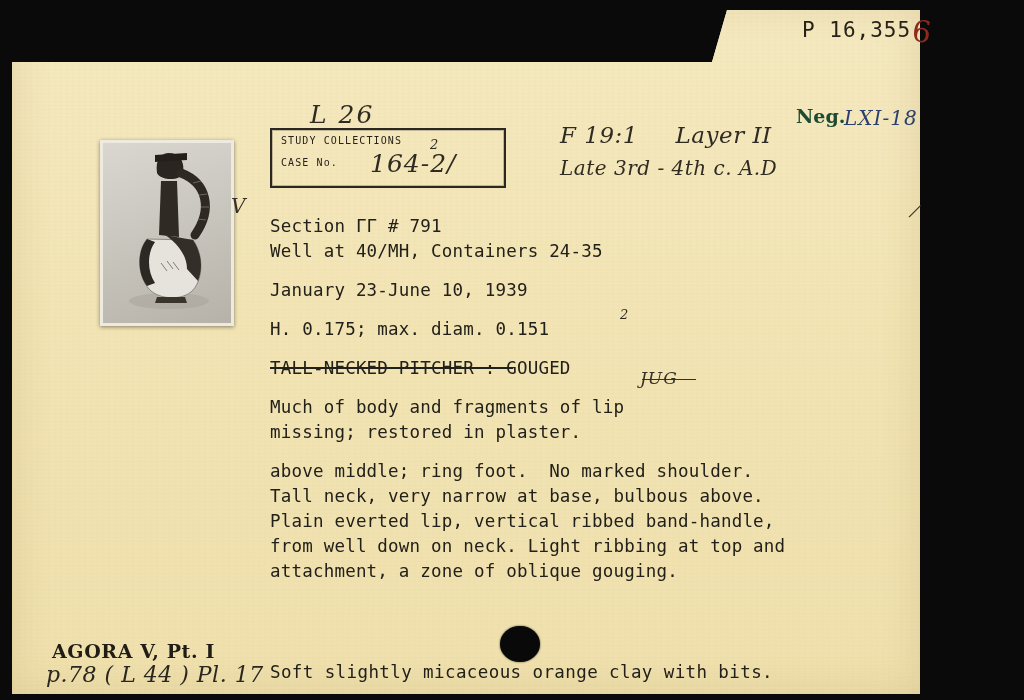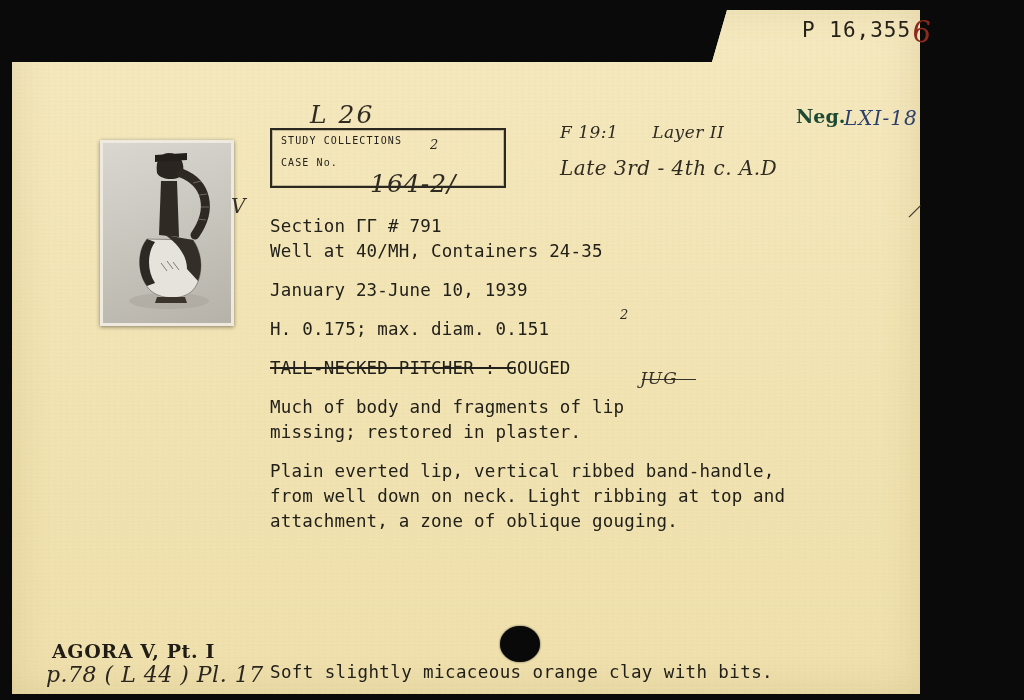--- a/index.html
+++ b/index.html
@@ -133,37 +133,36 @@
     position: absolute;
     left: 298px; top: 96px;
     font-size: 25px;
     letter-spacing: 2px;
   }
   #hand-case-no {
     position: absolute;
     left: 358px; top: 145px;
     font-size: 25px;
     letter-spacing: 1px;
-    margin-top: 20px;
   }
   #hand-case-sup {
     position: absolute;
     left: 418px; top: 133px;
     font-size: 13px;
   }
   #hand-check {
     position: absolute;
     left: 219px; top: 190px;
     font-size: 20px;
     color: #35312a;
   }
   #hand-f19 {
     position: absolute;
     left: 548px; top: 118px;
-    font-size: 17px;
+    font-size: 23px;
     letter-spacing: .5px;
   }
   #hand-date {
     position: absolute;
     left: 548px; top: 152px;
     font-size: 20px;
     letter-spacing: .5px;
   }
   #neg-label {
     position: absolute;
@@ -355,20 +354,22 @@
       <div class="gap"></div>
       <div class="row">January 23-June 10, 1939</div>
       <div class="gap"></div>
       <div class="row">H. 0.175; max. diam. 0.151</div>
       <div class="gap"></div>
       <div class="row"><span id="title-line"><span>TALL-NECKED PITCHER : GOUGED</span><span class="strike"></span></span></div>
       <div class="gap"></div>
       <div class="row">Much of body and fragments of lip</div>
       <div class="row">missing; restored in plaster.</div>
       <div class="gap"></div>
+      <div class="row">above middle; ring foot.  No marked shoulder.</div>
+      <div class="row">Tall neck, very narrow at base, bulbous above.</div>
       <div class="row">Plain everted lip, vertical ribbed band-handle,</div>
       <div class="row">from well down on neck. Light ribbing at top and</div>
       <div class="row">attachment, a zone of oblique gouging.</div>
       <div class="sup-2 hand">2</div>
     </div>
 
     <div id="hand-jug" class="hand">
       <span>JUG</span>
       <span class="strike"></span>
     </div>

